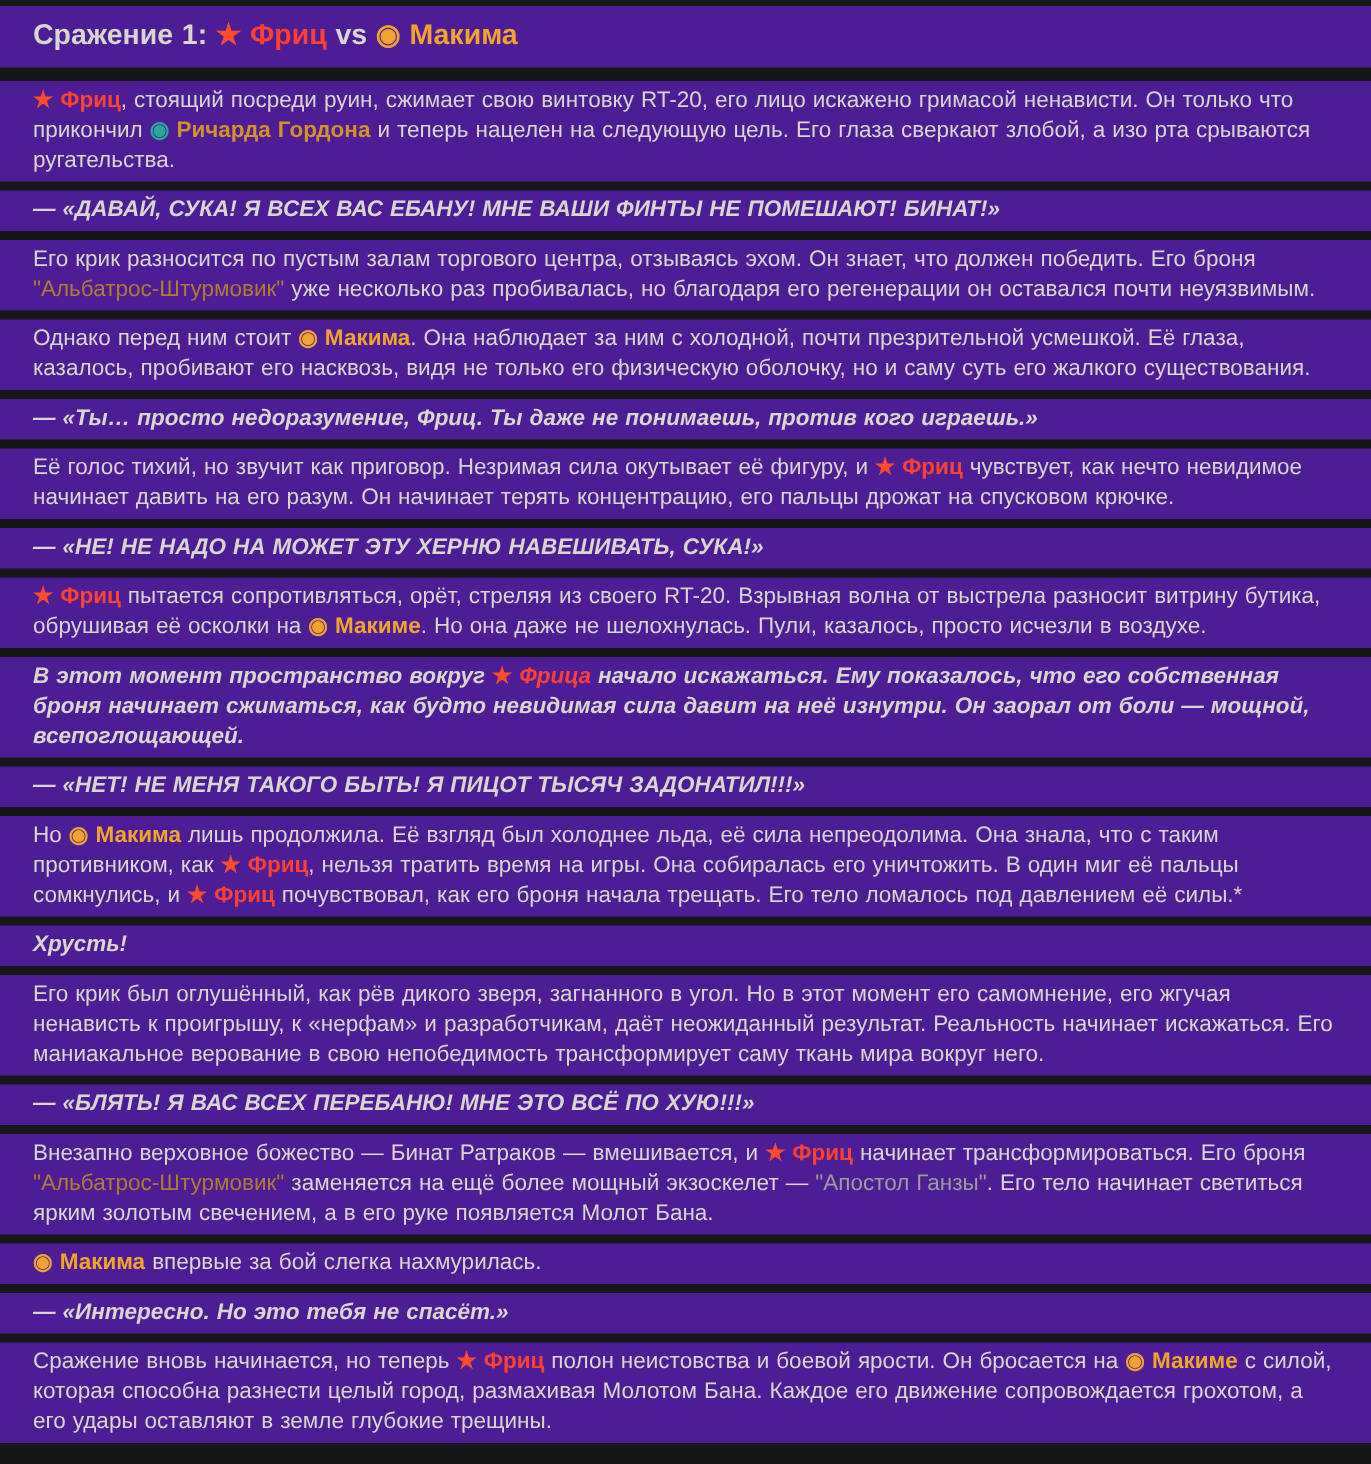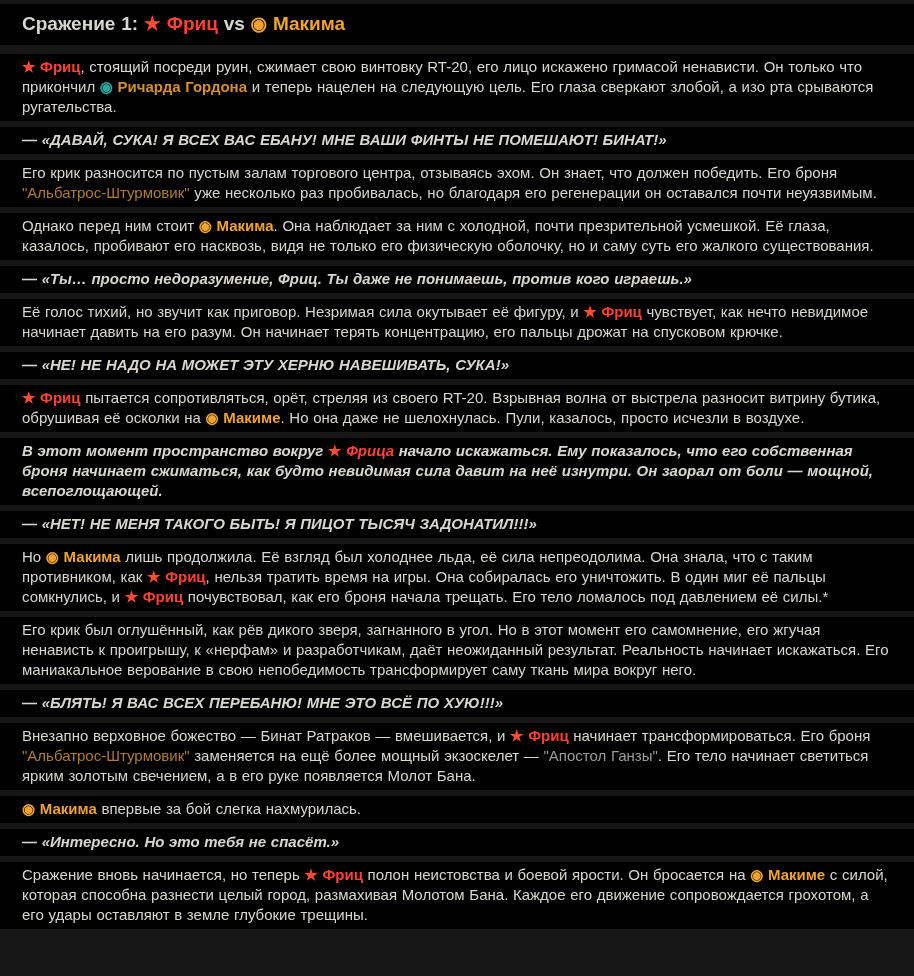--- a/index.html
+++ b/index.html
@@ -6,21 +6,21 @@
   body{
     width:914px;
     min-height:976px;
     box-sizing:border-box;
     background:#171717;
     font-family:"Liberation Sans", sans-serif;
     color:#d9d6d0;
     padding-top:4px;
   }
   .row{
-    background:#000000;
+    background:#4c1d95;
     padding:3px 22px 4px 22px;
     margin-bottom:6px;
     font-size:15px;
     line-height:20px;
     word-spacing:0.5px;
   }
   .kind-title{
     font-size:19px;
     line-height:24px;
     padding:8px 22px 9px 22px;
@@ -41,19 +41,20 @@
     <div class="row kind-quote"><span class="seg-bi">— «ДАВАЙ, СУКА! Я ВСЕХ ВАС ЕБАНУ! МНЕ ВАШИ ФИНТЫ НЕ ПОМЕШАЮТ! БИНАТ!»</span></div>
     <div class="row kind-body"><span>Его крик разносится по пустым залам торгового центра, отзываясь эхом. Он знает, что должен победить. Его броня </span><span style="color: rgb(176, 124, 51);">"Альбатрос-Штурмовик"</span><span> уже несколько раз пробивалась, но благодаря его регенерации он оставался почти неуязвимым.</span></div>
     <div class="row kind-body"><span>Однако перед ним стоит </span><span class="icon" style="color: rgb(240, 164, 47);">◉</span><span class="seg-b" style="color: rgb(240, 164, 47);"> Макима</span><span>. Она наблюдает за ним с холодной, почти презрительной усмешкой. Её глаза, казалось, пробивают его насквозь, видя не только его физическую оболочку, но и саму суть его жалкого существования.</span></div>
     <div class="row kind-quote"><span class="seg-bi">— «Ты… просто недоразумение, Фриц. Ты даже не понимаешь, против кого играешь.»</span></div>
     <div class="row kind-body"><span>Её голос тихий, но звучит как приговор. Незримая сила окутывает её фигуру, и </span><span class="icon" style="color: rgb(255, 75, 46);">★</span><span class="seg-b" style="color: rgb(255, 65, 51);"> Фриц</span><span> чувствует, как нечто невидимое начинает давить на его разум. Он начинает терять концентрацию, его пальцы дрожат на спусковом крючке.</span></div>
     <div class="row kind-quote"><span class="seg-bi">— «НЕ! НЕ НАДО НА МОЖЕТ ЭТУ ХЕРНЮ НАВЕШИВАТЬ, СУКА!»</span></div>
     <div class="row kind-body"><span class="icon" style="color: rgb(255, 75, 46);">★</span><span class="seg-b" style="color: rgb(255, 65, 51);"> Фриц</span><span> пытается сопротивляться, орёт, стреляя из своего </span><span class="seg-i">RT-20</span><span>. Взрывная волна от выстрела разносит витрину бутика, обрушивая её осколки на </span><span class="icon" style="color: rgb(240, 164, 47);">◉</span><span class="seg-b" style="color: rgb(240, 164, 47);"> Макиме</span><span>. Но она даже не шелохнулась. Пули, казалось, просто исчезли в воздухе.</span></div>
     <div class="row kind-body"><span class="seg-bi">В этот момент пространство вокруг </span><span class="icon" style="color: rgb(255, 75, 46);">★</span><span class="seg-bi" style="color: rgb(255, 65, 51);"> Фрица</span><span class="seg-bi"> начало искажаться. Ему показалось, что его собственная броня начинает сжиматься, как будто невидимая сила давит на неё изнутри. Он заорал от боли — мощной, всепоглощающей.</span></div>
     <div class="row kind-quote"><span class="seg-bi">— «НЕТ! НЕ МЕНЯ ТАКОГО БЫТЬ! Я ПИЦОТ ТЫСЯЧ ЗАДОНАТИЛ!!!»</span></div>
     <div class="row kind-body"><span>Но </span><span class="icon" style="color: rgb(240, 164, 47);">◉</span><span class="seg-b" style="color: rgb(240, 164, 47);"> Макима</span><span> лишь продолжила. Её взгляд был холоднее льда, её сила непреодолима. Она знала, что с таким противником, как </span><span class="icon" style="color: rgb(255, 75, 46);">★</span><span class="seg-b" style="color: rgb(255, 65, 51);"> Фриц</span><span>, нельзя тратить время на игры. Она собиралась его уничтожить. В один миг её пальцы сомкнулись, и </span><span class="icon" style="color: rgb(255, 75, 46);">★</span><span class="seg-b" style="color: rgb(255, 65, 51);"> Фриц</span><span> почувствовал, как его броня начала трещать. Его тело ломалось под давлением её силы.*</span></div>
+    <div class="row kind-body"><span class="seg-bi">Хрусть!</span></div>
     <div class="row kind-body"><span>Его крик был оглушённый, как рёв дикого зверя, загнанного в угол. Но в этот момент его самомнение, его жгучая ненависть к проигрышу, к «нерфам» и разработчикам, даёт неожиданный результат. Реальность начинает искажаться. Его маниакальное верование в свою непобедимость трансформирует саму ткань мира вокруг него.</span></div>
     <div class="row kind-quote"><span class="seg-bi">— «БЛЯТЬ! Я ВАС ВСЕХ ПЕРЕБАНЮ! МНЕ ЭТО ВСЁ ПО ХУЮ!!!»</span></div>
     <div class="row kind-body"><span>Внезапно верховное божество — Бинат Ратраков — вмешивается, и </span><span class="icon" style="color: rgb(255, 75, 46);">★</span><span class="seg-b" style="color: rgb(255, 65, 51);"> Фриц</span><span> начинает трансформироваться. Его броня </span><span style="color: rgb(176, 124, 51);">"Альбатрос-Штурмовик"</span><span> заменяется на ещё более мощный экзоскелет — </span><span class="seg-i" style="color: rgb(156, 156, 156);">"Апостол Ганзы"</span><span>. Его тело начинает светиться ярким золотым свечением, а в его руке появляется </span><span class="seg-i">Молот Бана</span><span>.</span></div>
     <div class="row kind-body"><span class="icon" style="color: rgb(240, 164, 47);">◉</span><span class="seg-b" style="color: rgb(240, 164, 47);"> Макима</span><span> впервые за бой слегка нахмурилась.</span></div>
     <div class="row kind-quote"><span class="seg-bi">— «Интересно. Но это тебя не спасёт.»</span></div>
     <div class="row kind-body"><span>Сражение вновь начинается, но теперь </span><span class="icon" style="color: rgb(255, 75, 46);">★</span><span class="seg-b" style="color: rgb(255, 65, 51);"> Фриц</span><span> полон неистовства и боевой ярости. Он бросается на </span><span class="icon" style="color: rgb(240, 164, 47);">◉</span><span class="seg-b" style="color: rgb(240, 164, 47);"> Макиме</span><span> с силой, которая способна разнести целый город, размахивая </span><span class="seg-i">Молотом Бана</span><span>. Каждое его движение сопровождается грохотом, а его удары оставляют в земле глубокие трещины.</span></div>
   </main>
 
 </body></html>

